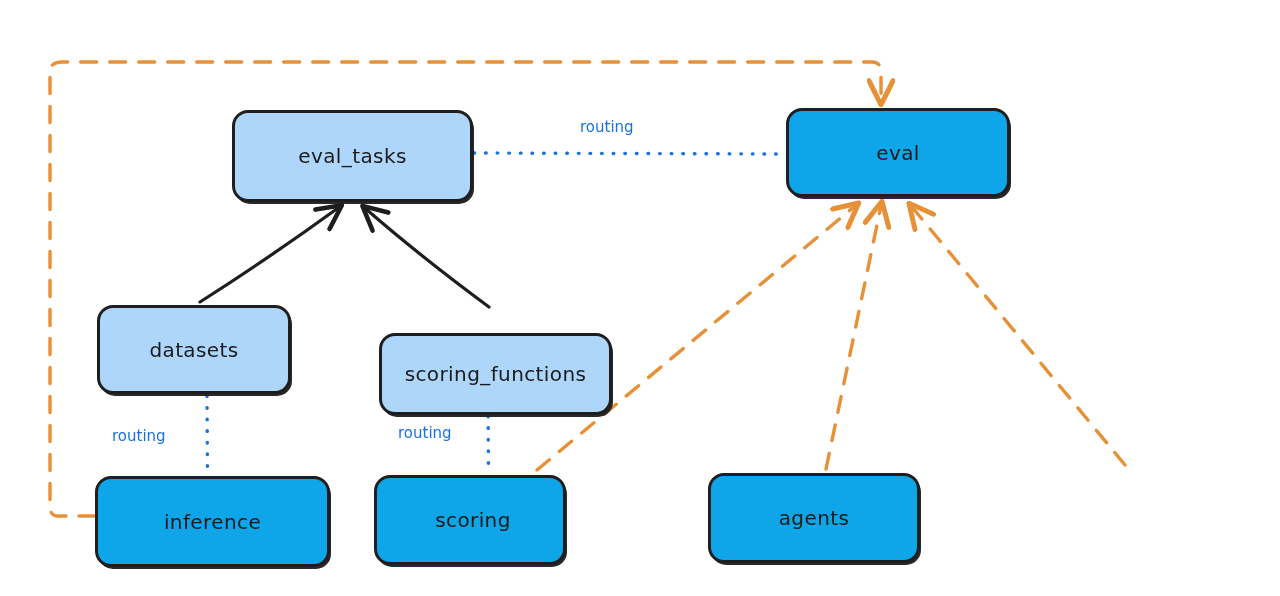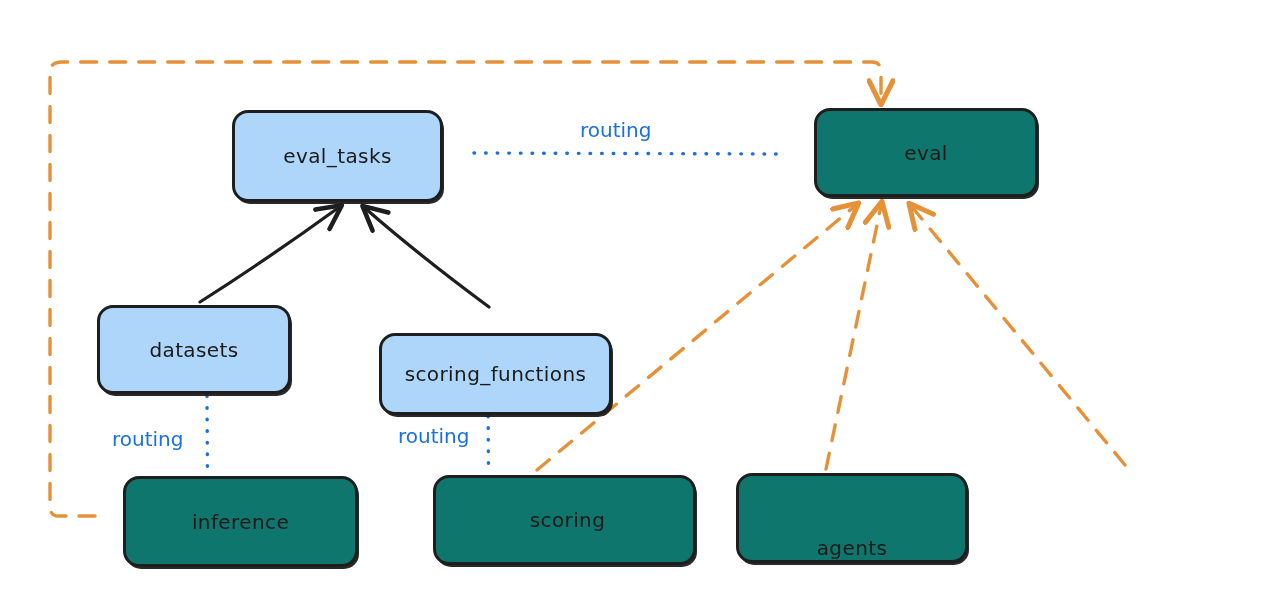--- a/index.html
+++ b/index.html
@@ -8,22 +8,22 @@
   #stage{position:relative;width:1280px;height:596px;background:#fff;}
   #wires{position:absolute;left:0;top:0;width:1280px;height:596px;}
   .node{position:absolute;display:flex;align-items:center;justify-content:center;
         border:3px solid #1e1e1e;border-radius:16px;
         box-sizing:border-box;
         box-shadow:2px 3px 0 -1px rgba(30,30,30,.95);}
   .node span{font-family:"DejaVu Sans","Liberation Sans",sans-serif;
              font-size:20px;color:#1a1a1a;letter-spacing:.4px;
              white-space:nowrap;}
   .blue{background:#aed6fa;}
-  .green{background:#0f766e;margin-left:28px;}
-  .edge-label{position:absolute;color:#1971e0;font-size:20px;
+  .green{background:#0ea5e9;}
+  .edge-label{position:absolute;color:#1971e0;font-size:15px;
               font-family:"DejaVu Sans","Liberation Sans",sans-serif;
               white-space:nowrap;}
 </style>
 </head>
 <body>
 
 <div id="stage">
 
   <svg id="wires" viewBox="0 0 1280 596" xmlns="http://www.w3.org/2000/svg">
     <defs>
@@ -47,45 +47,45 @@
 
     <path d="M95 516 L58 516 Q50 516 50 506 L50 72 Q50 62 62 62 L872 62 Q881 62 881 72 L881 100" fill="none" stroke="#e69138" stroke-width="3.4" stroke-linecap="round" stroke-dasharray="16 13" marker-end="url(#arrow-orange)"></path>
 
     <path d="M537 470 L855 206" fill="none" stroke="#e69138" stroke-width="3.4" stroke-linecap="round" stroke-dasharray="16 13" marker-end="url(#arrow-orange)"></path>
 
     <path d="M826 469 L881 206" fill="none" stroke="#e69138" stroke-width="3.4" stroke-linecap="round" stroke-dasharray="16 13" marker-end="url(#arrow-orange)"></path>
 
     <path d="M1125 465 L912 207" fill="none" stroke="#e69138" stroke-width="3.4" stroke-linecap="round" stroke-dasharray="16 13" marker-end="url(#arrow-orange)"></path>
   </svg>
 
-  <div class="node blue" style="left:232px;top:110px;width:211px;height:92px;">
+  <div class="node blue" style="left:232px;top:110px;width:241px;height:92px;">
     <span>eval_tasks</span>
   </div>
 
   <div class="node green" style="left:786px;top:108px;width:224px;height:89px;">
     <span>eval</span>
   </div>
 
   <div class="node blue" style="left:97px;top:305px;width:194px;height:89px;">
     <span>datasets</span>
   </div>
 
   <div class="node blue" style="left:379px;top:310px;width:233px;height:82px;margin-top:23px;">
     <span>scoring_functions</span>
   </div>
 
   <div class="node green" style="left:95px;top:476px;width:235px;height:91px;">
     <span>inference</span>
   </div>
 
-  <div class="node green" style="left:405px;top:475px;width:263px;height:90px;padding-left:6px;">
+  <div class="node green" style="left:374px;top:475px;width:192px;height:90px;padding-left:6px;">
     <span>scoring</span>
   </div>
 
-  <div class="node green" style="left:708px;top:473px;width:232px;height:90px;align-items:flex-end;">
+  <div class="node green" style="left:708px;top:473px;width:212px;height:90px;">
     <span>agents</span>
   </div>
 
 
   <div class="edge-label" style="left:580px;top:118px;">routing</div>
 
   <div class="edge-label" style="left:112px;top:427px;">routing</div>
 
   <div class="edge-label" style="left:398px;top:424px;">routing</div>
 

